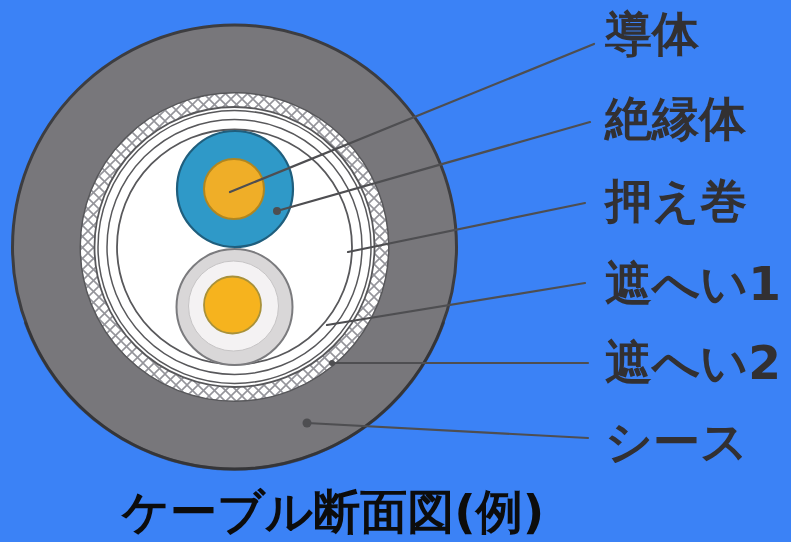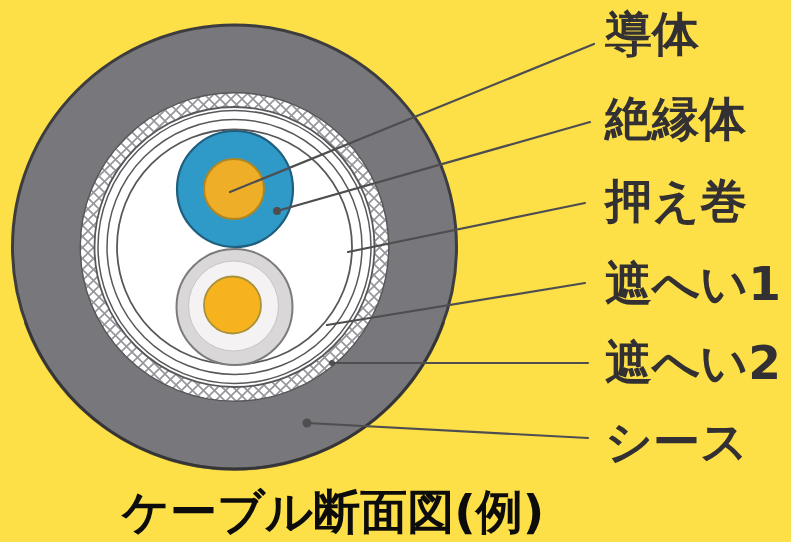--- a/index.html
+++ b/index.html
@@ -8,21 +8,21 @@
     background: #ffffff;
     width: 791px;
     height: 542px;
     overflow: hidden;
     font-family: "DejaVu Sans", sans-serif;
   }
   .stage {
     position: relative;
     width: 791px;
     height: 542px;
-    background: #fde047;
+    background: #3b82f6;
   }
   svg { display: block; }
   .part-label {
     font-family: "DejaVu Sans", sans-serif;
     font-size: 47px;
     font-weight: 600;
   }
   .fig-caption {
     font-family: "DejaVu Sans", sans-serif;
     font-size: 47px;

